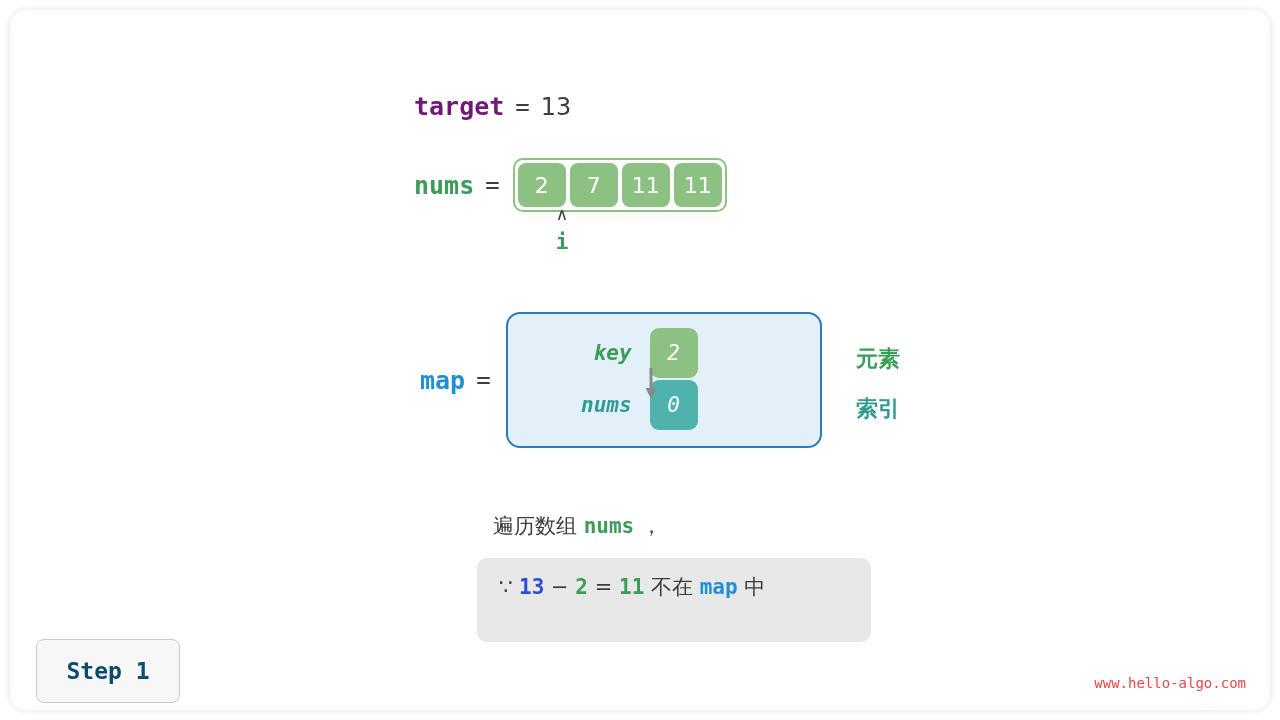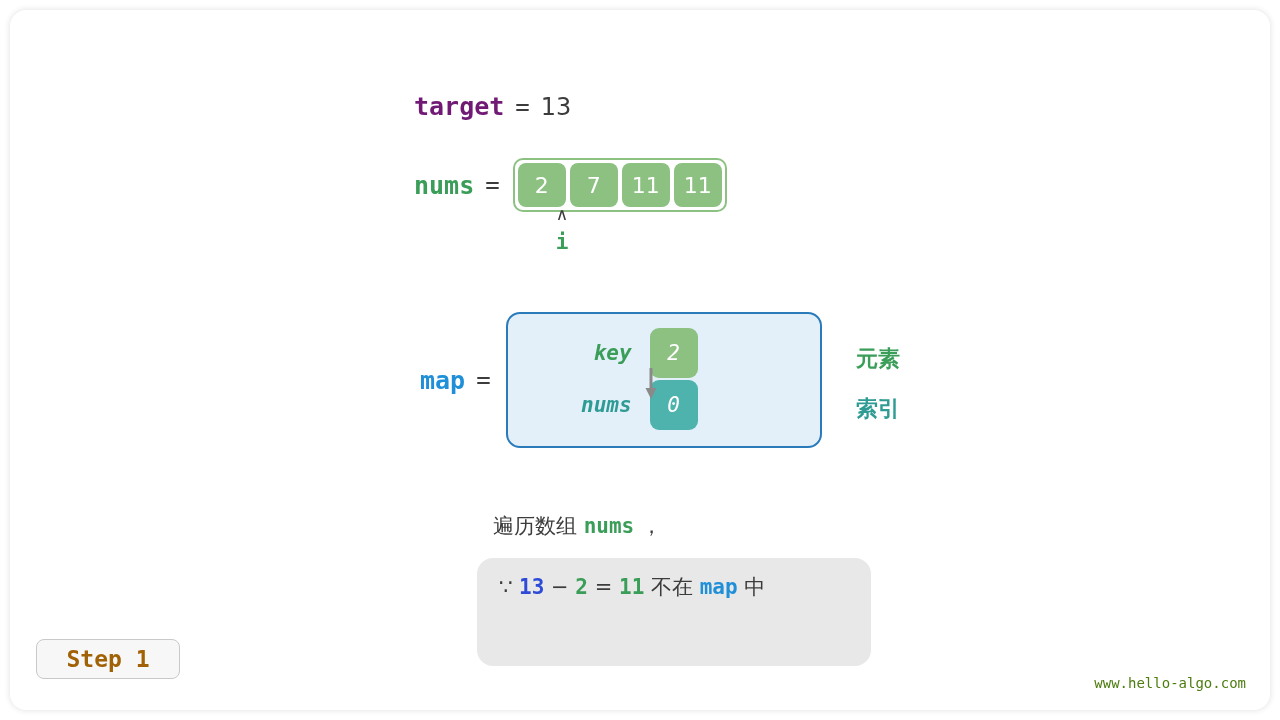--- a/index.html
+++ b/index.html
@@ -212,61 +212,61 @@
   .kw-map   { font-family: "DejaVu Sans Mono", monospace; font-weight: bold; color: #1f8fd8; }
   .kw-blue  { font-family: "DejaVu Sans Mono", monospace; font-weight: bold; color: #2e4bd8; }
   .kw-green { font-family: "DejaVu Sans Mono", monospace; font-weight: bold; color: #3a9d58; }
   .op       { font-family: "DejaVu Sans", sans-serif; color: #3c3c3c; }
 
   .note-box {
     position: absolute;
     left: 477px;
     top: 558px;
     width: 394px;
-    height: 108px;
+    height: 84px;
     background: #e8e8e8;
-    border-radius: 16px;
+    border-radius: 10px;
     box-sizing: border-box;
     padding: 11px 0 0 22px;
   }
   .note-row {
     font-family: "DejaVu Sans", sans-serif;
     font-size: 21px;
     color: #3c3c3c;
     line-height: 37px;
     white-space: pre;
   }
 
   
   .step-badge {
     position: absolute;
     left: 36px;
     top: 639px;
     width: 144px;
-    height: 40px;
+    height: 64px;
     background: #f7f7f7;
     border: 1px solid #c9c9c9;
     border-radius: 8px;
     display: flex;
     align-items: center;
     justify-content: center;
     font-family: "DejaVu Sans Mono", monospace;
     font-size: 23px;
     font-weight: bold;
-    color: #a16207;
+    color: #0c4a6e;
     box-sizing: border-box;
   }
 
   .watermark {
     position: absolute;
     right: 34px;
     top: 675px;
     font-family: "DejaVu Sans Mono", monospace;
     font-size: 14px;
-    color: #4d7c0f;
+    color: #ef4444;
     margin-left: 24px;
   }
 </style>
 </head>
 <body>
 
 <div id="canvas">
   <div class="card-frame"></div>
 
   <div class="target-row">

